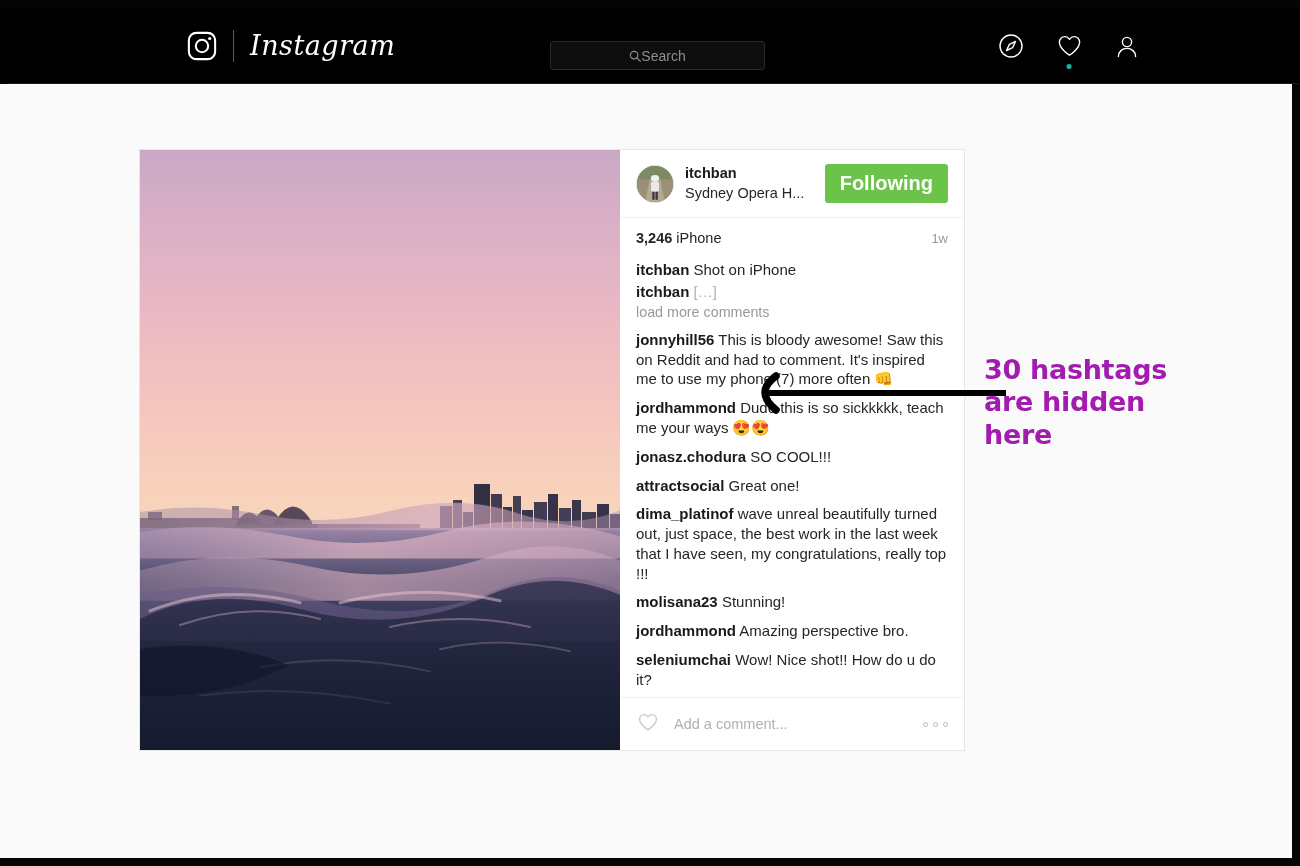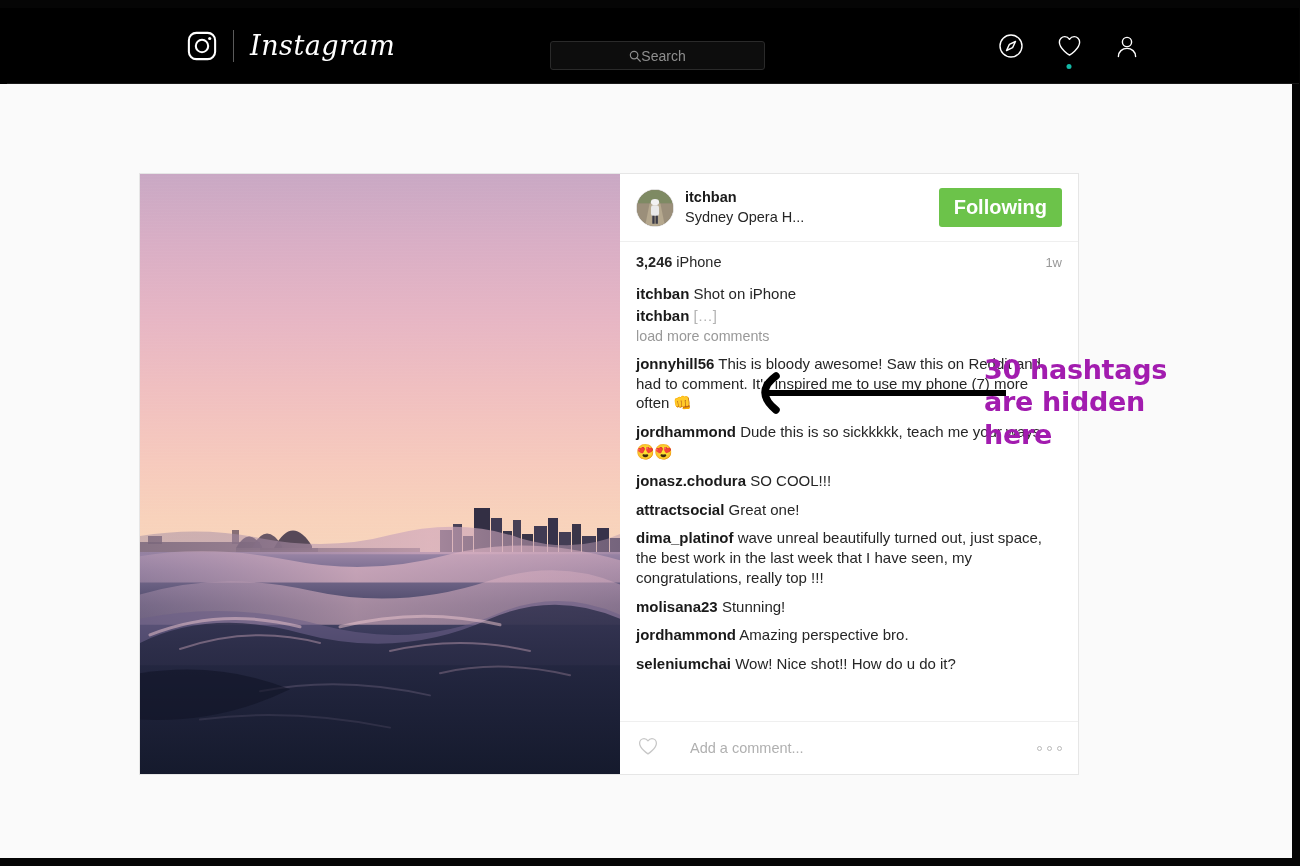--- a/index.html
+++ b/index.html
@@ -122,26 +122,25 @@
     left: 0; top: 84px;
     width: 1292px;
     height: 774px;
     background: #fafafa;
   }
 
   
   .post-card {
     position: absolute;
     left: 139px; top: 65px;
-    width: 940px;
+    width: 826px;
     height: 602px;
     background: #0369a1;
     border: 1px solid #e6e6e6;
     display: flex;
-    margin-top: 24px;
   }
 
   
   .post-photo {
     position: relative;
     width: 480px;
     height: 600px;
     overflow: hidden;
     flex: 0 0 480px;
   }
@@ -295,21 +294,21 @@
     cursor: pointer;
   }
   .caption-block { margin-bottom: 2px; }
   .caption-block .comment { margin-bottom: 2px; }
 
   .post-footer {
     border-top: 1px solid #efefef;
     padding: 12px 16px;
     display: flex;
     align-items: center;
-    gap: 30px;
+    gap: 14px;
   }
   .add-comment {
     flex: 1 1 auto;
     font-size: 14.5px;
     color: #b0b0b0;
     cursor: text;
   }
   .dots {
     display: flex;
     gap: 5px;

